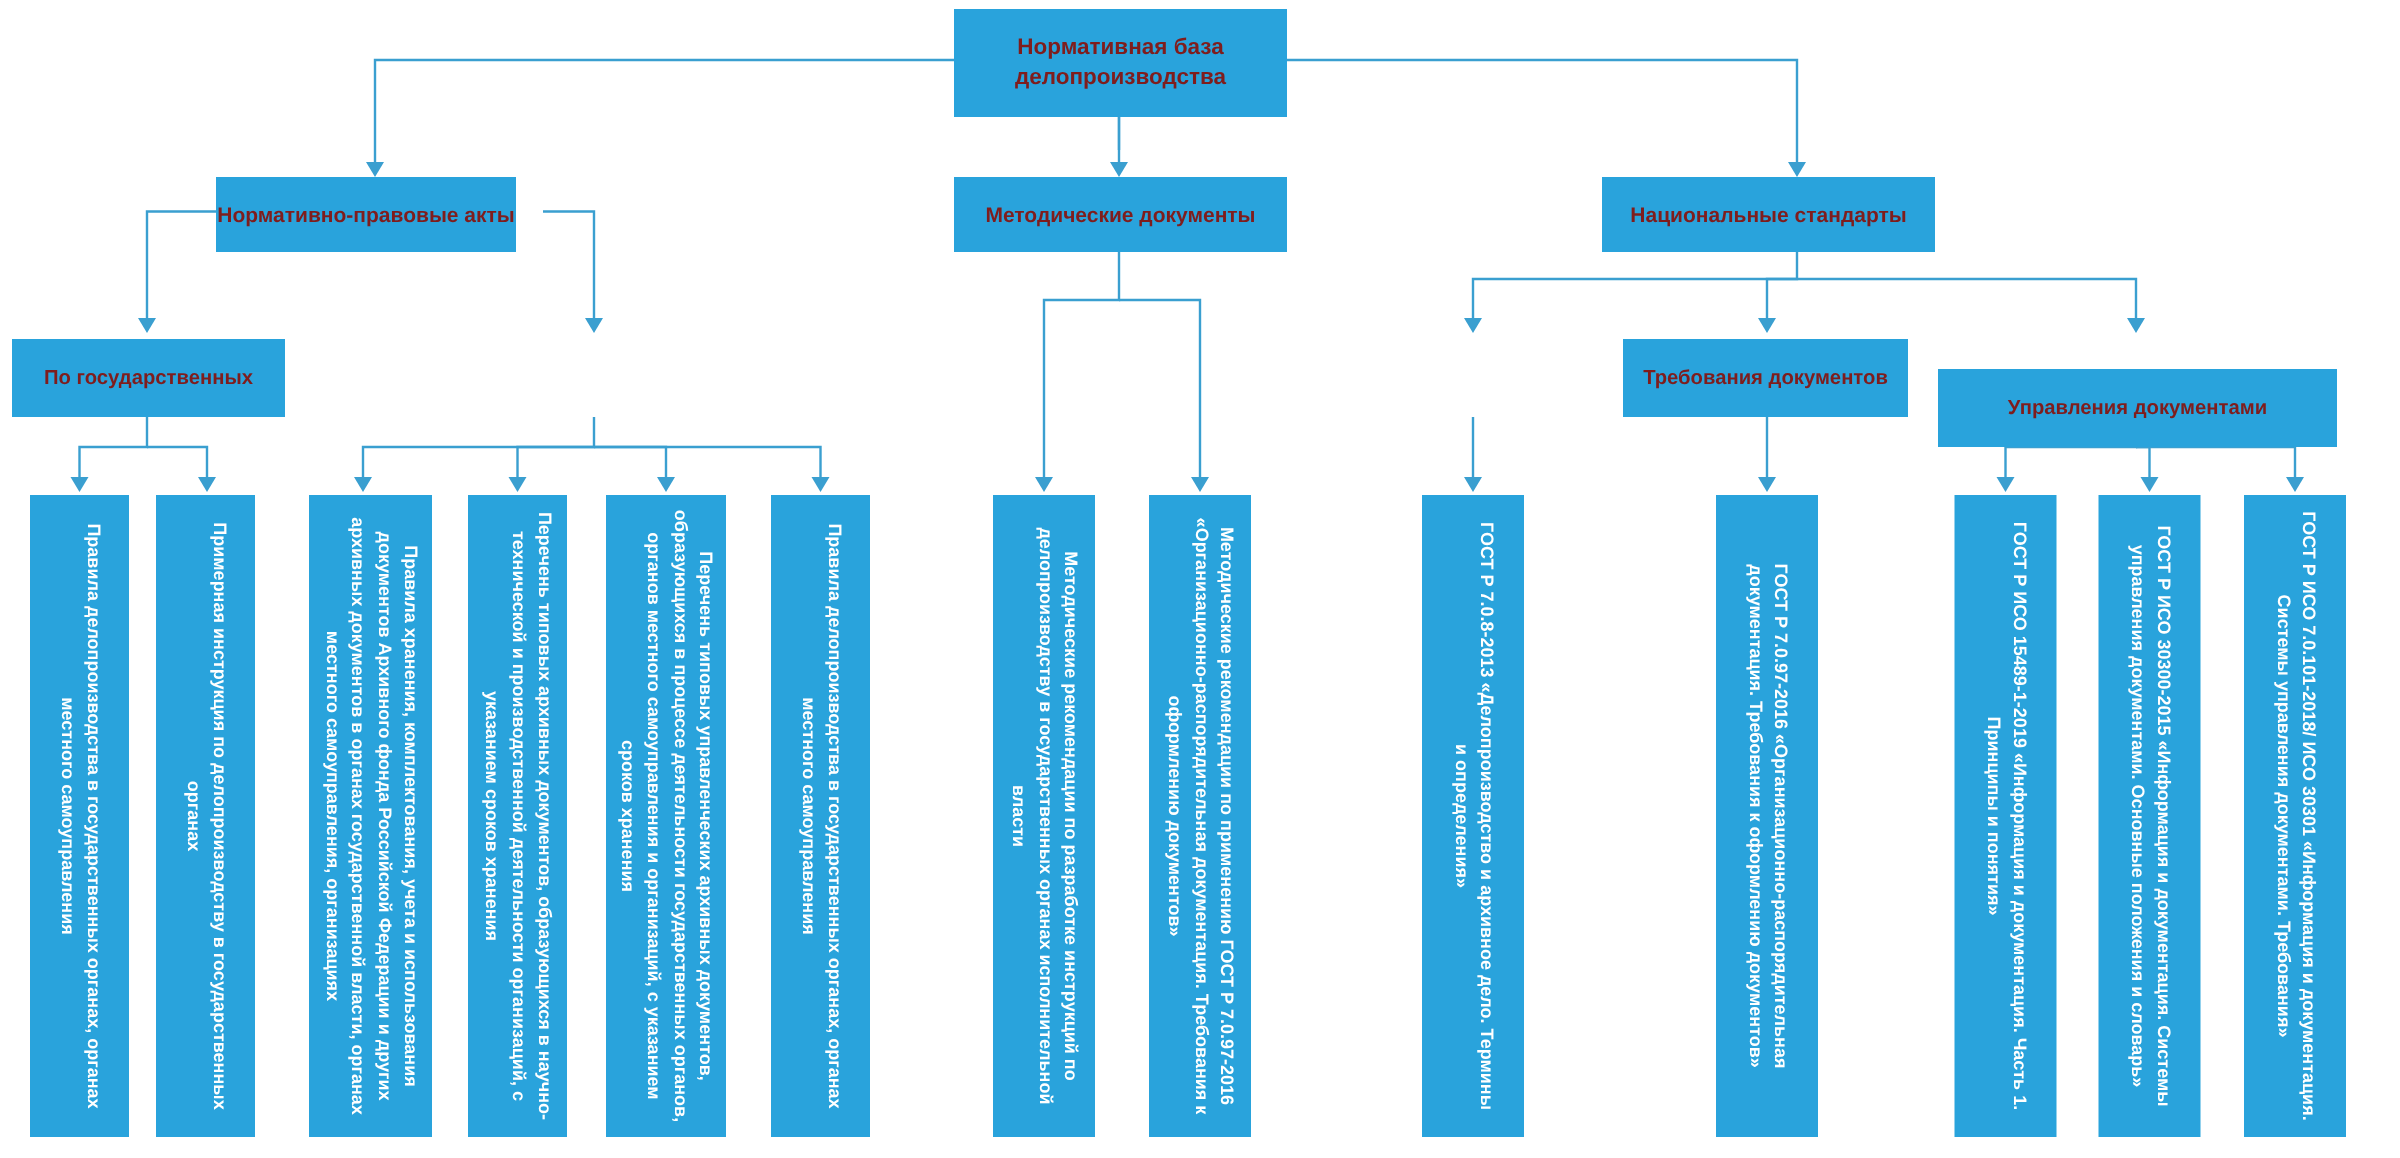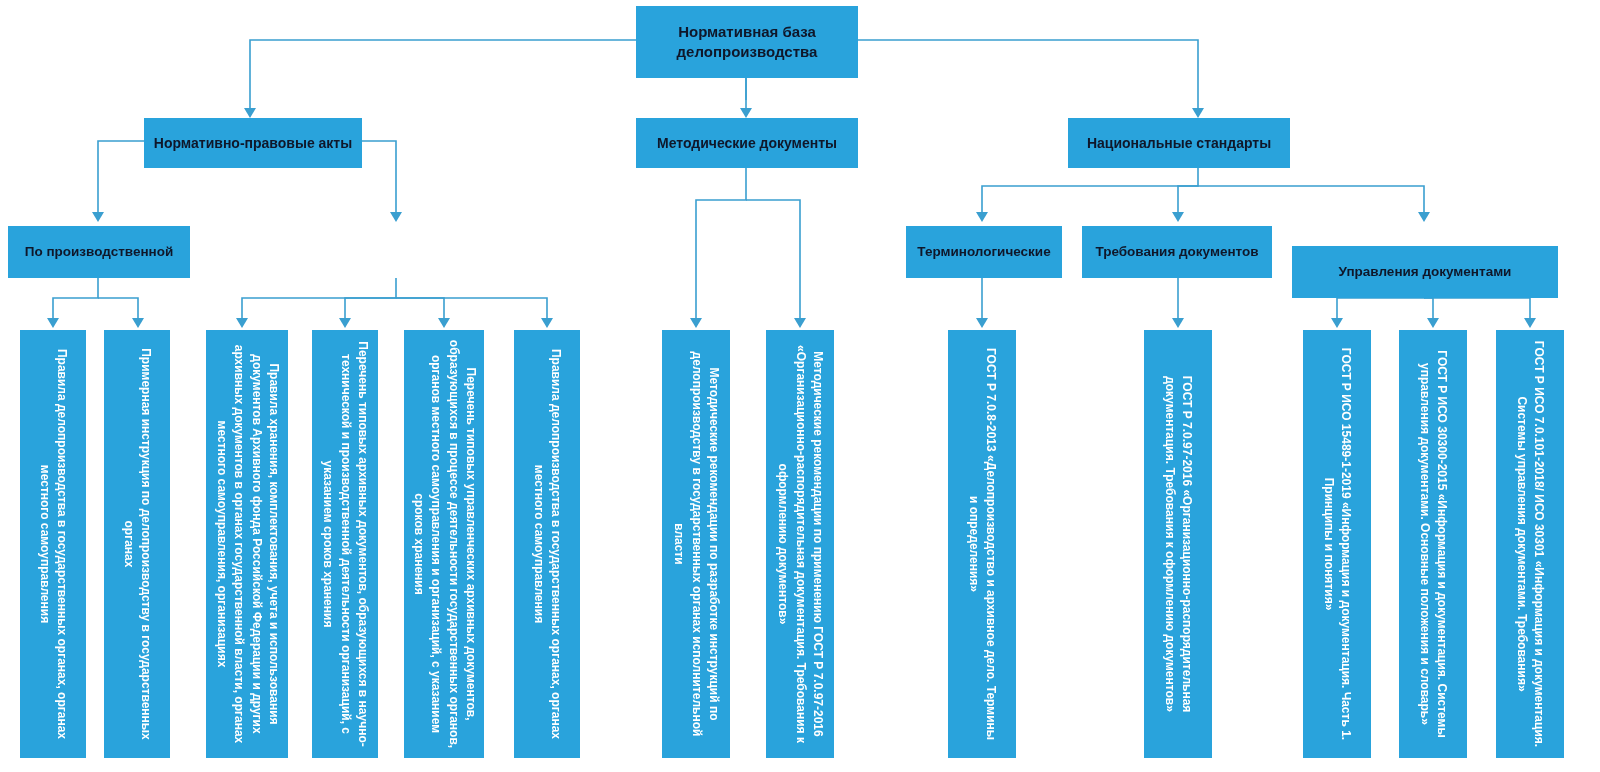--- a/index.html
+++ b/index.html
@@ -13,21 +13,21 @@
   #canvas {
     position: relative;
     width: 1600px;
     height: 772px;
     background: #ffffff;
     overflow: hidden;
   }
   .node {
     position: absolute;
     background: #29a3dc;
-    color: #0f172a;
+    color: #7f1d1d;
     box-sizing: border-box;
     display: flex;
     align-items: center;
     justify-content: center;
     text-align: center;
     font-weight: bold;
     line-height: 1.35;
   }
   .node.lvl0 { font-size: 15px; }
   .node.lvl1 { font-size: 14px; }
@@ -126,35 +126,32 @@
     <path d="M 1424 298 L 1433 298 L 1433 318"></path>
     <polygon points="1427,318 1439,318 1433,328"></polygon>
     <path d="M 1424 298 L 1530 298 L 1530 318"></path>
     <polygon points="1524,318 1536,318 1530,328"></polygon>
   </svg>
 
   <div class="node lvl0" style="left:636px; top:6px; width:222px; height:72px;">
     <span>Нормативная база делопроизводства</span>
   </div>
 
-  <div class="node lvl1" style="left:144px; top:118px; width:218px; height:50px;">
+  <div class="node lvl1" style="left:144px; top:118px; width:200px; height:50px;">
     <span>Нормативно-правовые акты</span>
   </div>
   <div class="node lvl1" style="left:1068px; top:118px; width:222px; height:50px;">
     <span>Национальные стандарты</span>
   </div>
   <div class="node lvl1" style="left:636px; top:118px; width:222px; height:50px;">
     <span>Методические документы</span>
   </div>
 
   <div class="node lvl2" style="left:8px; top:226px; width:182px; height:52px;">
-    <span>По производственной</span>
-  </div>
-  <div class="node lvl2" style="left:906px; top:226px; width:156px; height:52px;">
-    <span>Терминологические</span>
+    <span>По государственных</span>
   </div>
   <div class="node lvl2" style="left:1082px; top:226px; width:190px; height:52px;">
     <span>Требования документов</span>
   </div>
   <div class="node lvl2" style="left:1292px; top:226px; width:266px; height:52px;margin-top:20px;">
     <span>Управления документами</span>
   </div>
 
   <div class="leaf" style="left:20px; top:330px; width:66px; height:428px;">
     <div class="vtext" style="width:400px;">Правила делопроизводства в государственных органах, органах местного самоуправления</div>

